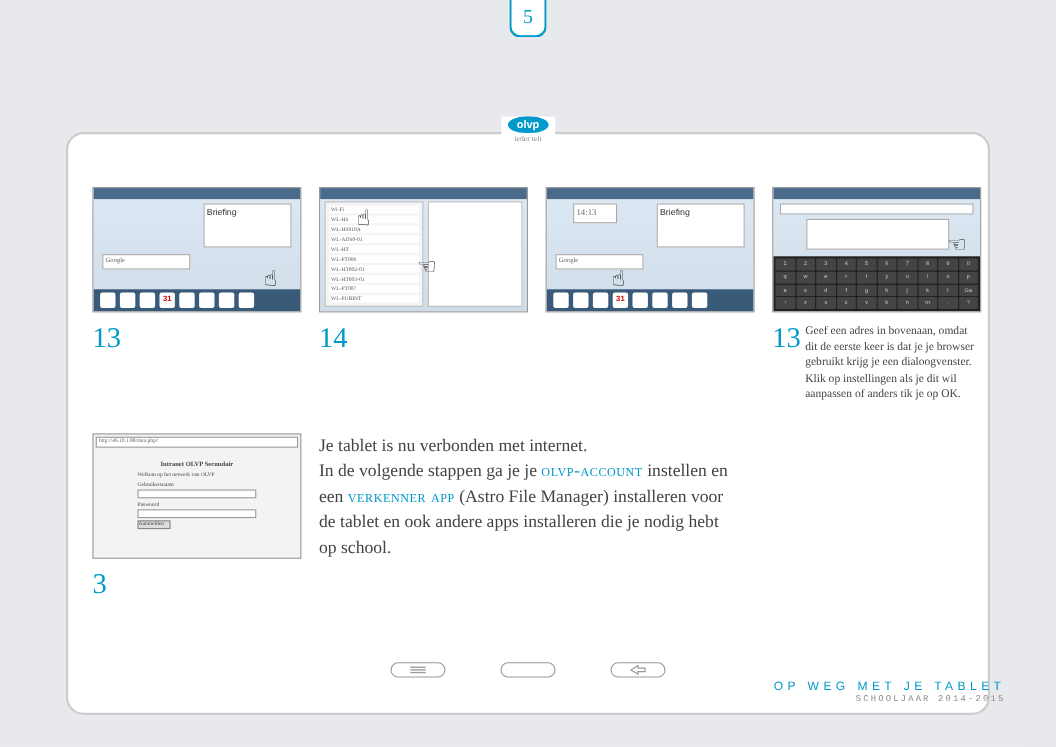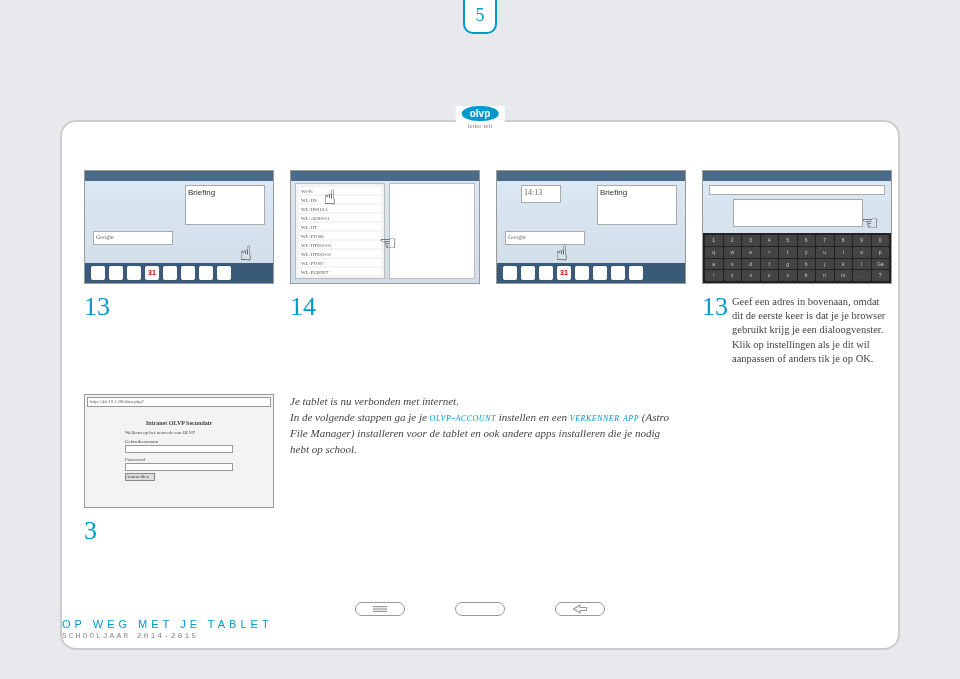--- a/index.html
+++ b/index.html
@@ -139,21 +139,21 @@
     font-family: Georgia, serif;
     font-size: 26px;
     color: #0099cc;
     font-weight: normal;
     flex-shrink: 0;
     line-height: 1;
   }
   .step .txt { padding-top: 1px; }
   .row2 { display:flex; gap:16px; margin-top: 28px; align-items:flex-start;}
   .row2 .col-l { width:190px; }
-  .row2 .col-r { width: 380px; font-size: 11px; line-height:1.45; color:#444; padding-top:0;font-style:italic; }
+  .row2 .col-r { width: 380px; font-size: 16px; line-height:1.45; color:#444; padding-top:0; }
   .row2 .col-r .highlight { color:#0099cc; font-variant: small-caps; letter-spacing:0.5px;}
   .bottom-controls {
     position: absolute;
     bottom: 32px;
     left: 50%;
     transform: translateX(-50%);
     display: flex;
     gap: 50px;
     align-items: center;
   }
@@ -162,22 +162,22 @@
     border: 1.5px solid #999;
     border-radius: 7px;
     display:flex; align-items:center; justify-content:center;
     font-size: 10px; color:#666;
   }
   .btn-pill.menu::before { content:""; width:14px; height:2px; background:#999; box-shadow: 0 -4px 0 #999, 0 4px 0 #999; transform:scaleY(0.6);}
   .btn-pill.back svg { width:16px; height:10px; }
   .footer {
     position:absolute;
     bottom:8px;
-    left:0; width:100%;
-    text-align:left;
+    left:16px; width:100%;
+    text-align:right;
   }
   .footer .t1 { font-family: Arial, sans-serif; font-size: 11px; letter-spacing: 4px; color:#0099cc; }
   .footer .t2 { font-family: Liberation Mono, monospace; font-size: 8px; letter-spacing: 2px; color:#888; margin-top:1px;}
 </style>
 </head>
 <body>
 
 <div class="page-badge">5</div>
 
 <div class="card">

